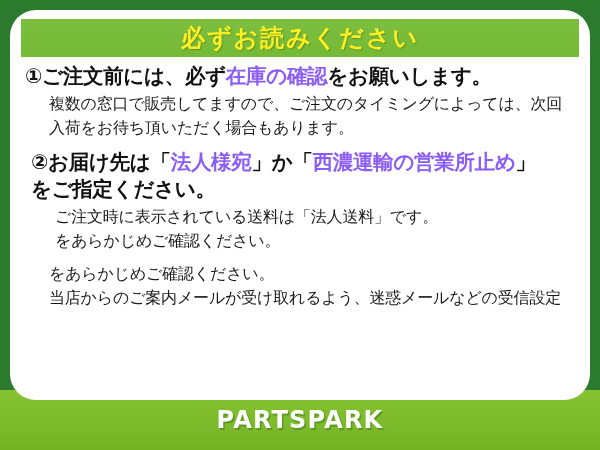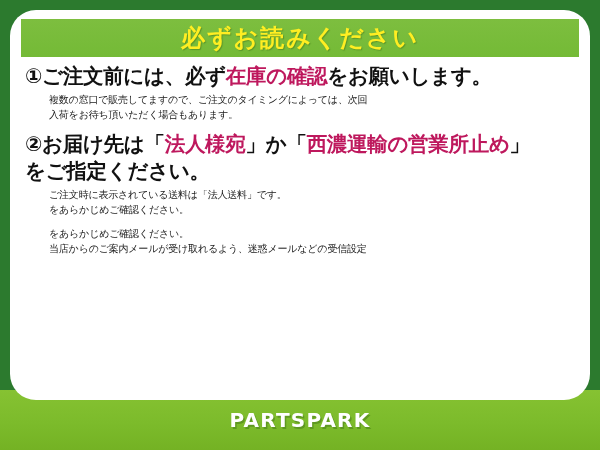--- a/index.html
+++ b/index.html
@@ -25,21 +25,21 @@
     position:absolute;
     left:0; right:0; bottom:0;
     height:60px;
     background:linear-gradient(180deg,#86c232 0%,#7cbb2b 55%,#74b224 100%);
     display:flex;
     align-items:center;
     justify-content:center;
   }
   #brand-wordmark {
     color:#ffffff;
-    font-size:20px;
+    font-size:24px;
     font-weight:bold;
     letter-spacing:1.2px;
     text-shadow:1.5px 1.5px 0 rgba(60,110,20,.45);
   }
 
   
   #content-panel {
     position:absolute;
     left:10px; right:10px;
     top:10px;
@@ -71,37 +71,37 @@
   .notice-item { margin-bottom:2px; }
 
   .item-heading {
     font-size:20.5px;
     font-weight:bold;
     color:#111111;
     line-height:1.32;
     letter-spacing:-0.3px;
     white-space:nowrap;
   }
-  .item-heading .em { color:#be185d;text-align:center; }
+  .item-heading .em { color:#8b5cf6;text-align:center; }
 
   .item-heading.wrapline { padding-left:0; }
 
   .item-detail {
-    font-size:10px;
+    font-size:16px;
     color:#1a1a1a;
     line-height:1.5;
     letter-spacing:-0.2px;
     padding-left:24px;
     margin-top:2px;
     white-space:nowrap;
   }
   .detail-line { display:block; }
 
   #item-1 { margin-bottom:9px; }
-  #item-2 { margin-bottom:9px; }
+  #item-2 { margin-bottom:9px;margin-left:6px; }
   #item-3 { margin-bottom:0; }
 </style>
 </head>
 <body>
 
 <div id="notice-frame">
 
   <div id="footer-band">
     <span id="brand-wordmark">PARTSPARK</span>
   </div>

